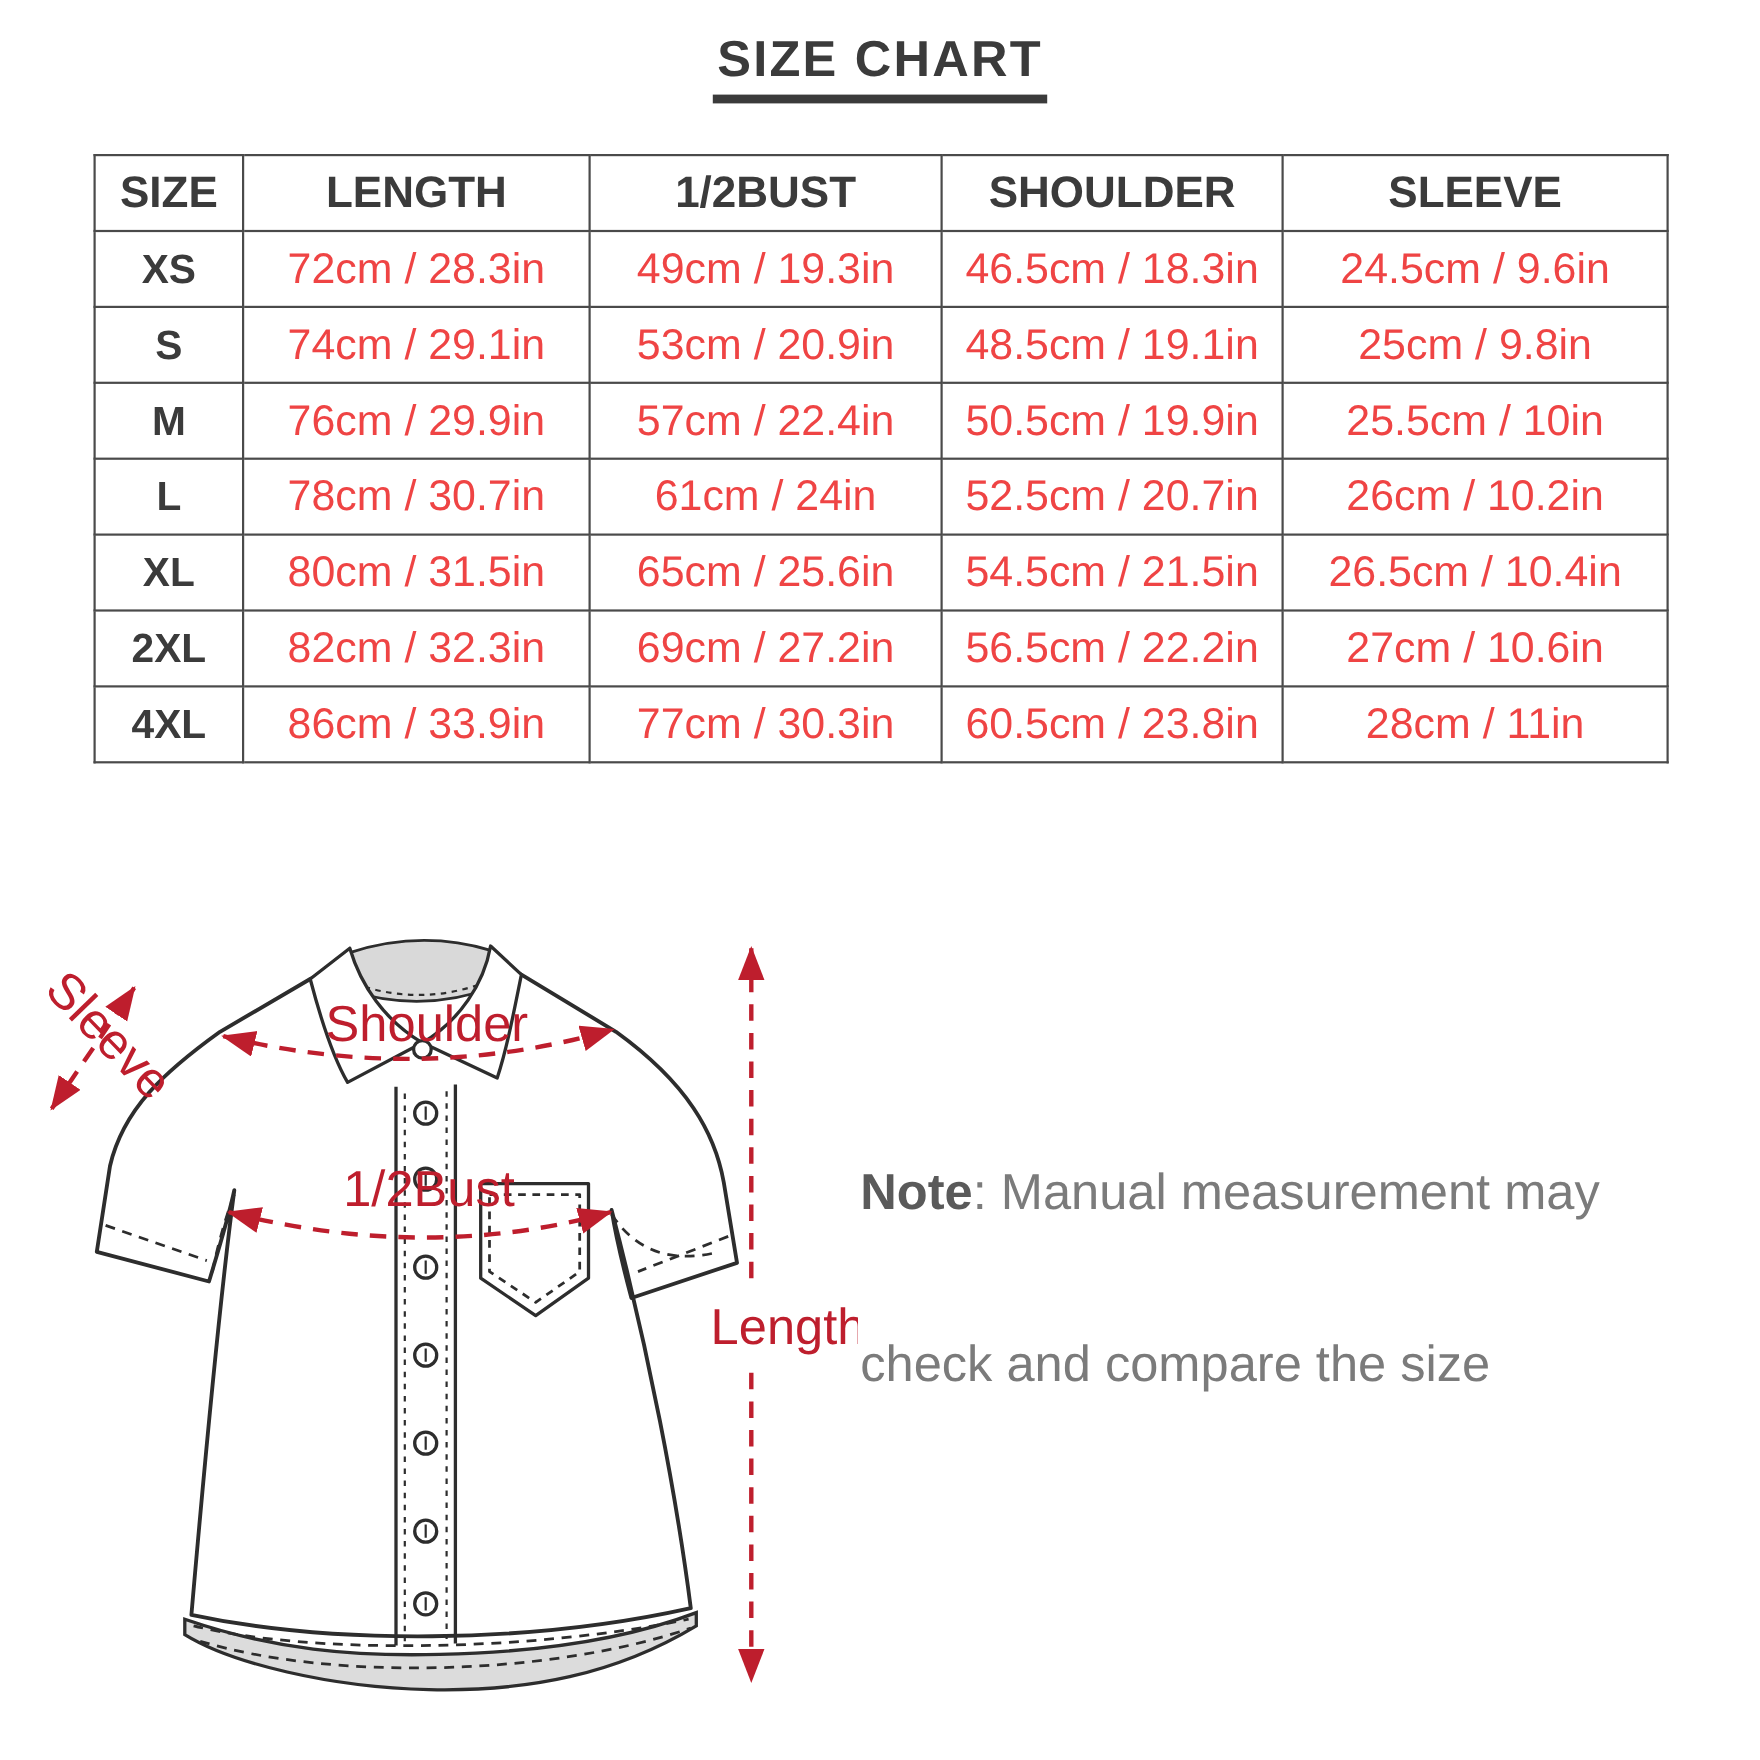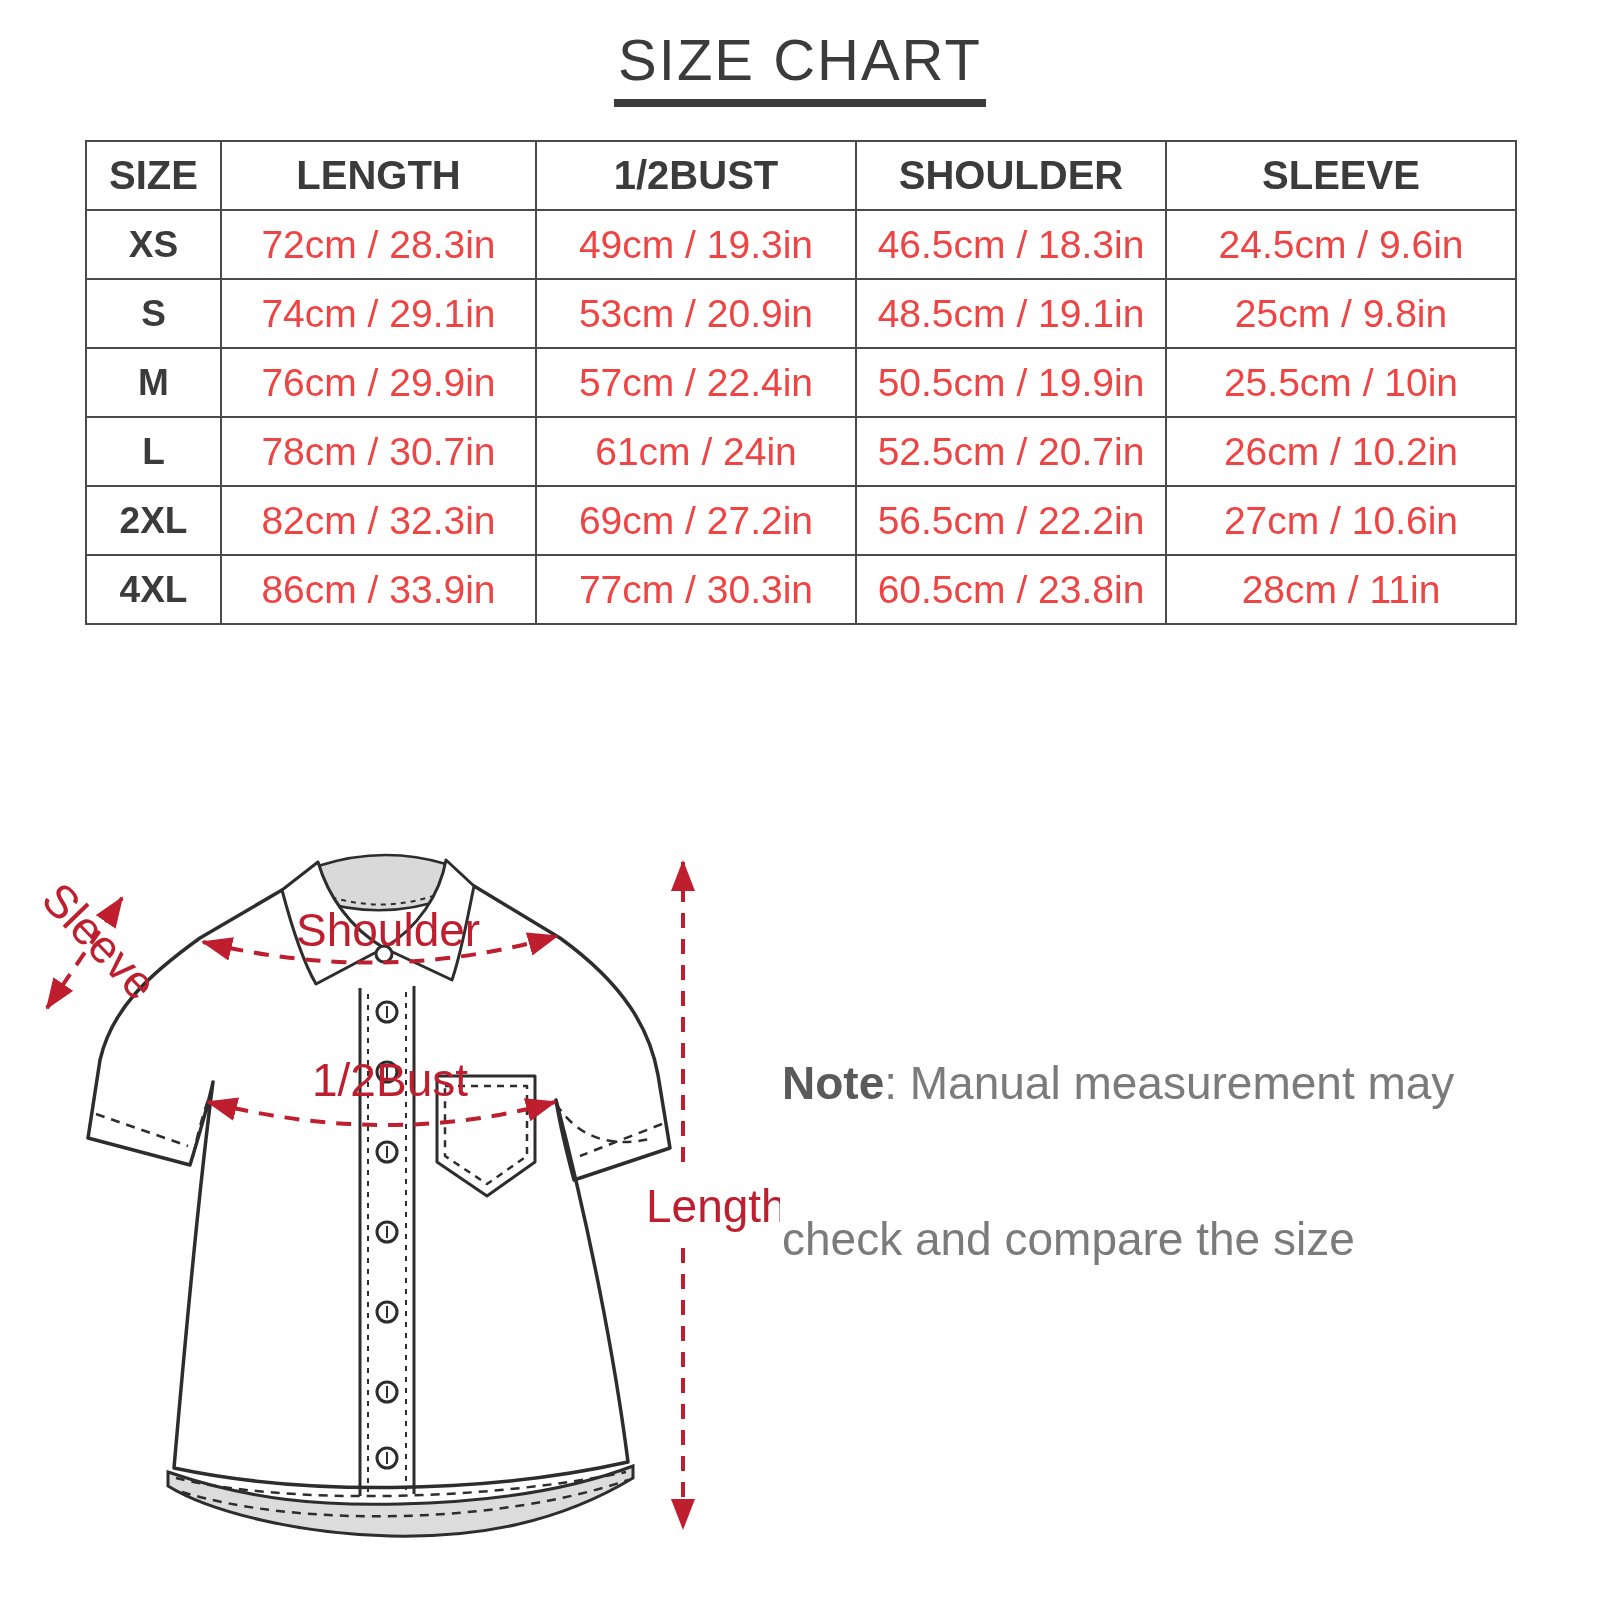--- a/index.html
+++ b/index.html
@@ -3,21 +3,21 @@
 <meta charset="utf-8">
 <style>
   html,body{margin:0;padding:0;}
   body{
     width:1600px;height:1600px;background:#ffffff;position:relative;
     font-family:"Liberation Sans", sans-serif;
     -webkit-font-smoothing:antialiased;
   }
   .title-wrap{position:absolute;top:26px;left:0;width:1600px;text-align:center;}
   .title{
-    display:inline-block;font-size:58px;font-weight:normal;color:#3b3b3b;
+    display:inline-block;font-size:46px;font-weight:bold;color:#3b3b3b;
     letter-spacing:2px;border-bottom:8px solid #3b3b3b;padding:0 4px 6px 4px;
   }
   table.size-table{
     position:absolute;left:85px;top:140px;width:1430px;
     border-collapse:collapse;table-layout:fixed;background:#ffffff;
   }
   table.size-table th, table.size-table td{
     border:2px solid #4a4a4a;text-align:center;vertical-align:middle;
     height:67px;padding:0;white-space:nowrap;overflow:hidden;
   }
@@ -80,20 +80,27 @@
       <td>57cm / 22.4in</td>
       <td>50.5cm / 19.9in</td>
       <td>25.5cm / 10in</td>
     </tr>
     <tr>
       <td class="size-cell">L</td>
       <td>78cm / 30.7in</td>
       <td>61cm / 24in</td>
       <td>52.5cm / 20.7in</td>
       <td>26cm / 10.2in</td>
+    </tr>
+    <tr>
+      <td class="size-cell">XL</td>
+      <td>80cm / 31.5in</td>
+      <td>65cm / 25.6in</td>
+      <td>54.5cm / 21.5in</td>
+      <td>26.5cm / 10.4in</td>
     </tr>
     <tr>
       <td class="size-cell">2XL</td>
       <td>82cm / 32.3in</td>
       <td>69cm / 27.2in</td>
       <td>56.5cm / 22.2in</td>
       <td>27cm / 10.6in</td>
     </tr>
     <tr>
       <td class="size-cell">4XL</td>

